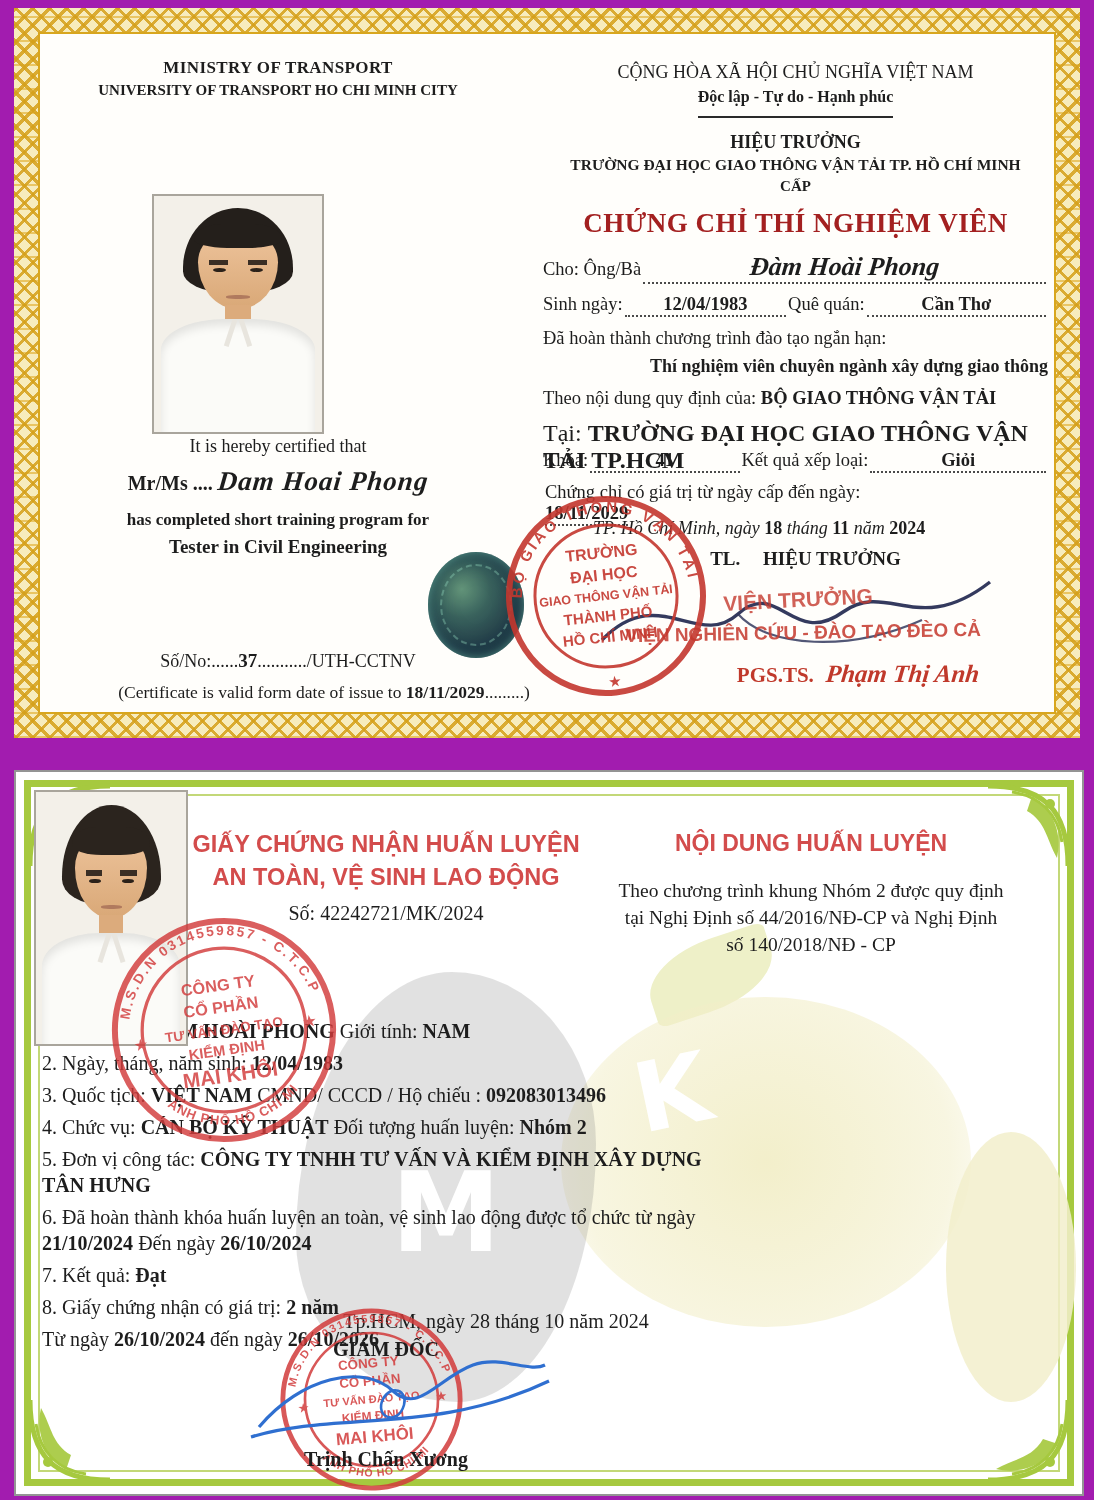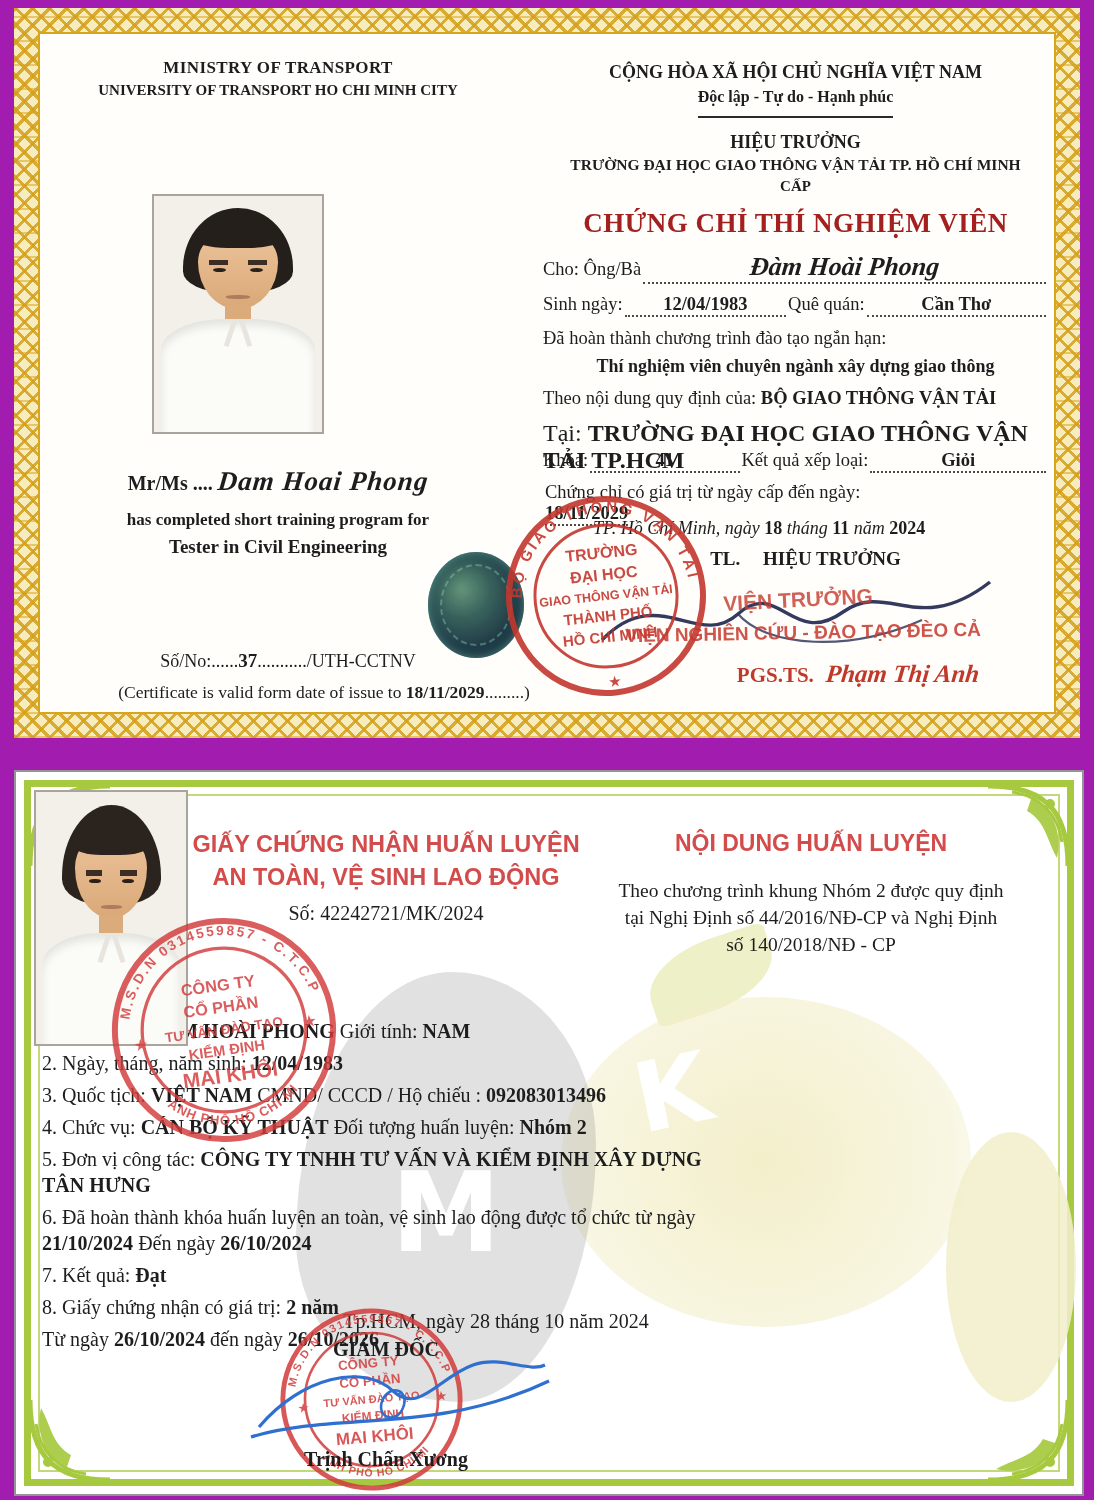--- a/index.html
+++ b/index.html
@@ -27,34 +27,34 @@
   .en-program{left:5px;top:504px;width:470px;font-size:19px;font-weight:bold;}
   .holo{left:390px;top:520px;width:96px;height:106px;border-radius:50%;opacity:.94;
     background:radial-gradient(circle at 35% 35%, #5a8f72 0%, #2e5a54 30%, #17343f 62%, #0c1e28 100%);
     box-shadow:inset 0 0 10px rgba(130,220,185,.5), inset 0 0 26px rgba(0,40,60,.65);}
   .holo:after{content:"";position:absolute;inset:12px;border:2px dashed rgba(150,225,195,.35);border-radius:50%;}
   .no-line{left:30px;top:618px;width:440px;font-size:18px;}
   .no-line b{font-size:19px;}
   .en-valid{left:16px;top:650px;width:540px;font-size:17.5px;}
 
   .rcol{left:505px;width:505px;}
-  .motto1{top:30px;font-size:18px;font-weight:bold;}
+  .motto1{top:30px;font-size:18px;font-weight:normal;}
   .motto2{top:56px;font-size:16px;font-weight:bold;}
   .motto2 span{display:inline-block;border-bottom:2px solid #2a2a2a;padding-bottom:10px;}
   .role{top:100px;font-size:18px;font-weight:bold;}
   .school{top:124px;font-size:15.5px;font-weight:bold;}
   .cap{top:146px;font-size:15px;font-weight:bold;}
   .c1title{top:176px;font-size:27px;font-weight:bold;color:#a32020;letter-spacing:.5px;}
   .row{display:flex;align-items:baseline;font-size:18.5px;}
   .fill{flex:1;border-bottom:2px dotted #4a4a4a;text-align:center;margin:0 2px;white-space:nowrap;}
   .r-cho{top:220px;}
   .r-cho .fill b{font-size:26px;}
   .r-sinh{top:262px;}
   .r-comp{top:296px;font-size:18.5px;}
-  .r-prog{top:324px;font-size:18px;font-weight:bold;}
+  .r-prog{top:324px;font-size:18px;font-weight:bold;text-align:right;}
   .r-theo{top:356px;font-size:18.5px;}
   .r-tai{top:388px;font-size:24px;}
   .r-khoa{top:418px;}
   .r-valid{top:450px;flex-direction:column;}
   .pd{top:486px;font-size:18px;font-style:italic;padding-left:50px;}
   .pd b{font-style:normal;}
   .tl-row{top:516px;font-size:19px;font-weight:bold;padding-left:10px;}
   .tl-row .tl{margin-right:18px;}
   .ov1{left:630px;top:556px;width:260px;text-align:center;font-size:21px;font-weight:bold;
        color:rgba(198,62,50,.82);transform:rotate(-3deg);font-family:"Liberation Sans",sans-serif;}
@@ -148,20 +148,21 @@
         <div class="ph-brow r"></div>
         <div class="ph-eye l"></div>
         <div class="ph-eye r"></div>
         <div class="ph-mouth"></div>
         <div class="ph-neck"></div>
         <div class="ph-shirt"></div>
         <div class="ph-col l"></div>
         <div class="ph-col r"></div>
       </div>
 
+      <div class="abs en-cert center">It is hereby certified that</div>
       <div class="abs en-name-row center">
         <span>Mr/Ms</span>
         <span>....</span>
         <span class="script en-name">Dam Hoai Phong</span>
       </div>
       <div class="abs en-program center">Tester in Civil Engineering</div>
       <div class="abs en-completed center">has completed short training program for</div>
 
       <div class="abs holo"></div>
 

